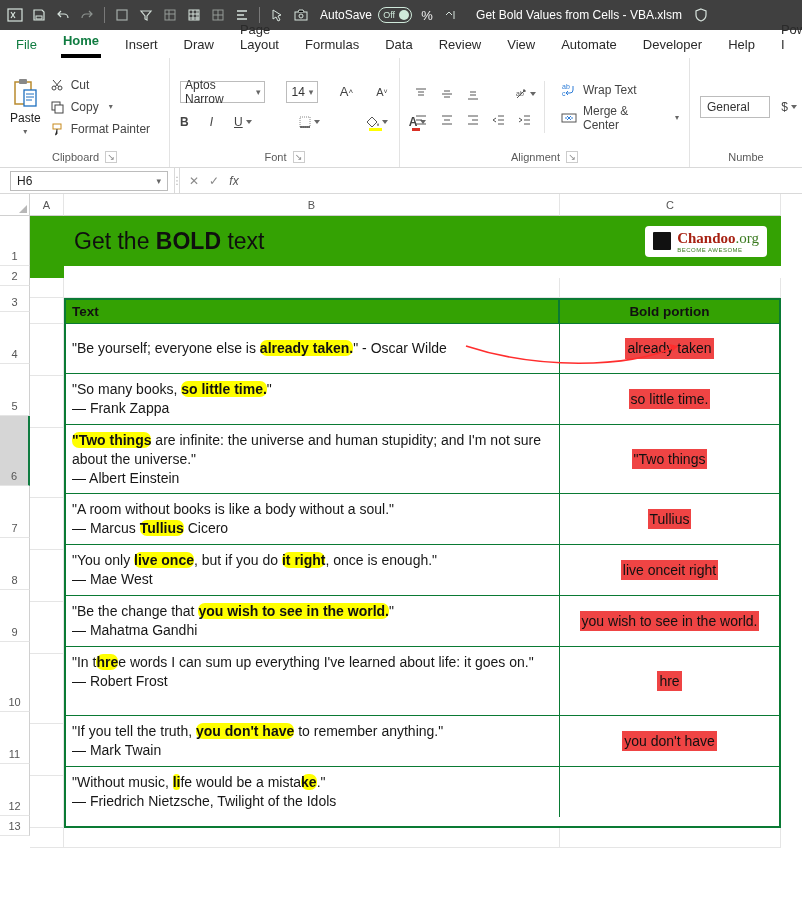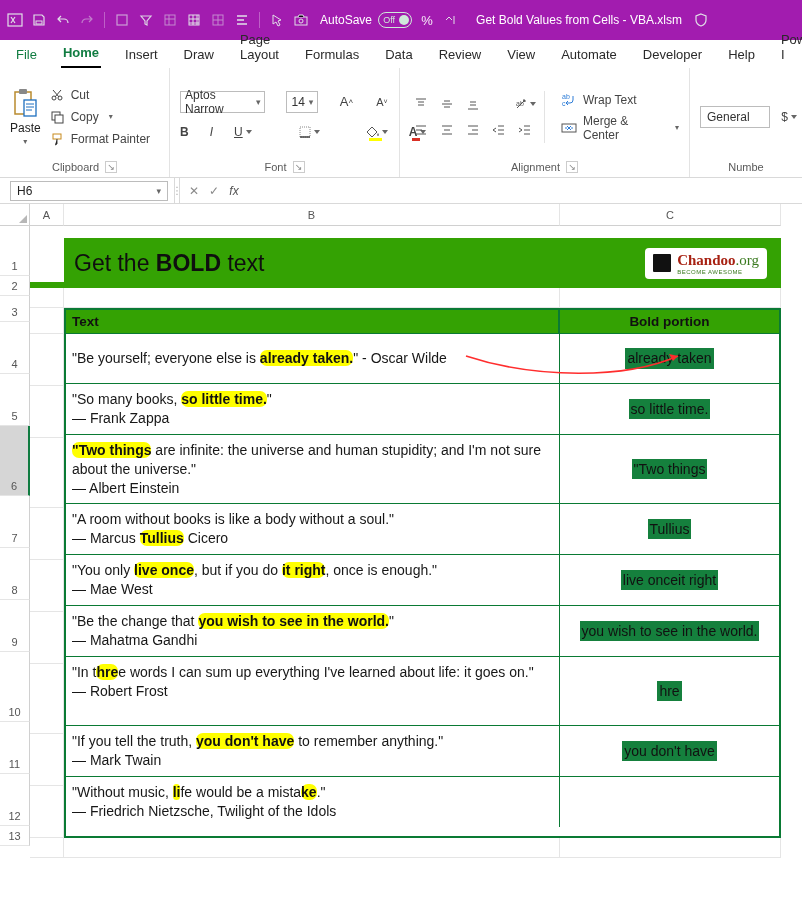--- a/index.html
+++ b/index.html
@@ -1,31 +1,31 @@
 <!DOCTYPE html>
 <html><head>
 <meta charset="utf-8">
 <style>
   * { box-sizing: border-box; margin: 0; padding: 0; }
   body { font-family: "Segoe UI", Arial, sans-serif; font-size: 12px; background: #fff; color: #222; width: 802px; overflow: hidden; }
 
   
-  .titlebar { background: #a21caf; color: #fff; height: 40px; display: flex; align-items: center; padding: 0 6px; gap: 6px; font-size: 12px; }
+  .titlebar { background: #404040; color: #fff; height: 30px; display: flex; align-items: center; padding: 0 6px; gap: 6px; font-size: 12px; }
   .titlebar .qat-icon { width: 18px; height: 18px; display: inline-flex; align-items: center; justify-content: center; opacity: .9; }
   .titlebar .sep { width:1px; height:16px; background: rgba(255,255,255,.3); margin:0 2px;}
   .autosave { display:flex; align-items:center; gap:6px; margin-left:4px; font-size:12px;}
   .autosave .toggle { width:34px; height:16px; border:1px solid #cfe9da; border-radius:10px; display:flex; align-items:center; padding:0 2px; font-size:9px; color:#cfe9da; justify-content:flex-end; gap:2px;}
   .autosave .toggle .knob{ width:10px;height:10px;border-radius:50%; background:#cfe9da; order:2; margin-left:2px;}
   .titlebar .doc { margin-left:10px; }
   .titlebar svg { stroke:#e8f5ee; }
 
   
   .menutabs { background:#fff; height:28px; display:flex; align-items:flex-end; padding:0 14px; gap:22px; color:#2a2a2a; font-size:13px; border-bottom:0; }
   .menutabs .tab { padding:4px 2px 6px; cursor:pointer; }
-  .menutabs .tab.active { color:#107c41; border-bottom:2px solid #000000; font-weight:600;}
+  .menutabs .tab.active { color:#107c41; border-bottom:4px solid #000000; font-weight:600;}
   .menutabs .tab.file { color:#107c41; font-weight:400;}
 
   
   .ribbon { background:#fff; border-bottom:1px solid #d9d9d9; display:flex; height:110px; }
   .group { border-right:1px solid #e3e3e3; padding:4px 10px 2px; display:flex; flex-direction:column; justify-content:space-between; position:relative;}
   .group-label { text-align:center; font-size:11px; color:#5a5a5a; padding-bottom:2px; display:flex; justify-content:center; align-items:center; gap:6px;}
   .group-label .dlg { font-size:9px; color:#888; border:1px solid #ccc; width:12px; height:12px; line-height:10px; text-align:center;}
   .group-body { flex:1; display:flex; align-items:center; gap:8px; }
 
   .paste-col{display:flex;flex-direction:column;align-items:center;gap:2px;font-size:12px;}
@@ -90,21 +90,21 @@
   .dt{border:2px solid #0a7a34;}
   .dt .hdr{display:flex;background:#34a203;}
   .dt .hdr .th{font-weight:700;font-size:13.5px;color:#111;padding:4px 6px;border-right:2px solid #0a7a34;}
   .dt .hdr .th:last-child{border-right:none;text-align:center;}
   .dt .tr{display:flex;border-top:1px solid #0a7a34;}
   .dt .td{padding:6px 6px;font-size:14px;color:#171717;line-height:1.35;}
   .dt .tdB{width:494px;border-right:1px solid #0a7a34;}
   .dt .tdC{width:219px;display:flex;align-items:center;justify-content:center;text-align:center;}
   .dt .thB{width:494px;} .dt .thC{width:219px;}
   .hl{background:#ffff00;font-weight:700;color:#111;border-radius:7px;}
-  .res{background:#15803d;color:#111;padding:1px 2px;}
+  .res{background:#ef4444;color:#111;padding:1px 2px;}
   .q{font-family:"Segoe UI",Arial,sans-serif;}
 
   .arrow{position:absolute;top:0;left:0;pointer-events:none;}
 
   .row1{position:relative;}
 </style>
 </head>
 <body>
 
 <div class="titlebar">
@@ -451,21 +451,21 @@
     <div class="rowhdr" style="height:20px;">13</div>
   </div>
 
   <div class="cols">
     <div class="colhdrs">
       <div class="colhdr colA">A</div>
       <div class="colhdr colB">B</div>
       <div class="colhdr colC">C</div>
     </div>
 
-    <div class="cellrow" style="height:62px;align-items:flex-end;">
+    <div class="cellrow" style="height:62px;">
       <div class="cell colA" style="background:#34a203;border-right:none;border-bottom:none;"></div>
       <div class="banner" style="width:717px;">
         <div class="banner-title">
           <span>Get the </span><b>BOLD</b><span> text</span>
         </div>
         <div class="logo">
           <div class="logo-avatar"></div>
           <div>
             <div><span class="logo-main"><span>Chandoo</span><span class="org">.org</span></span></div>
             <div class="logo-sub">BECOME AWESOME</div>

